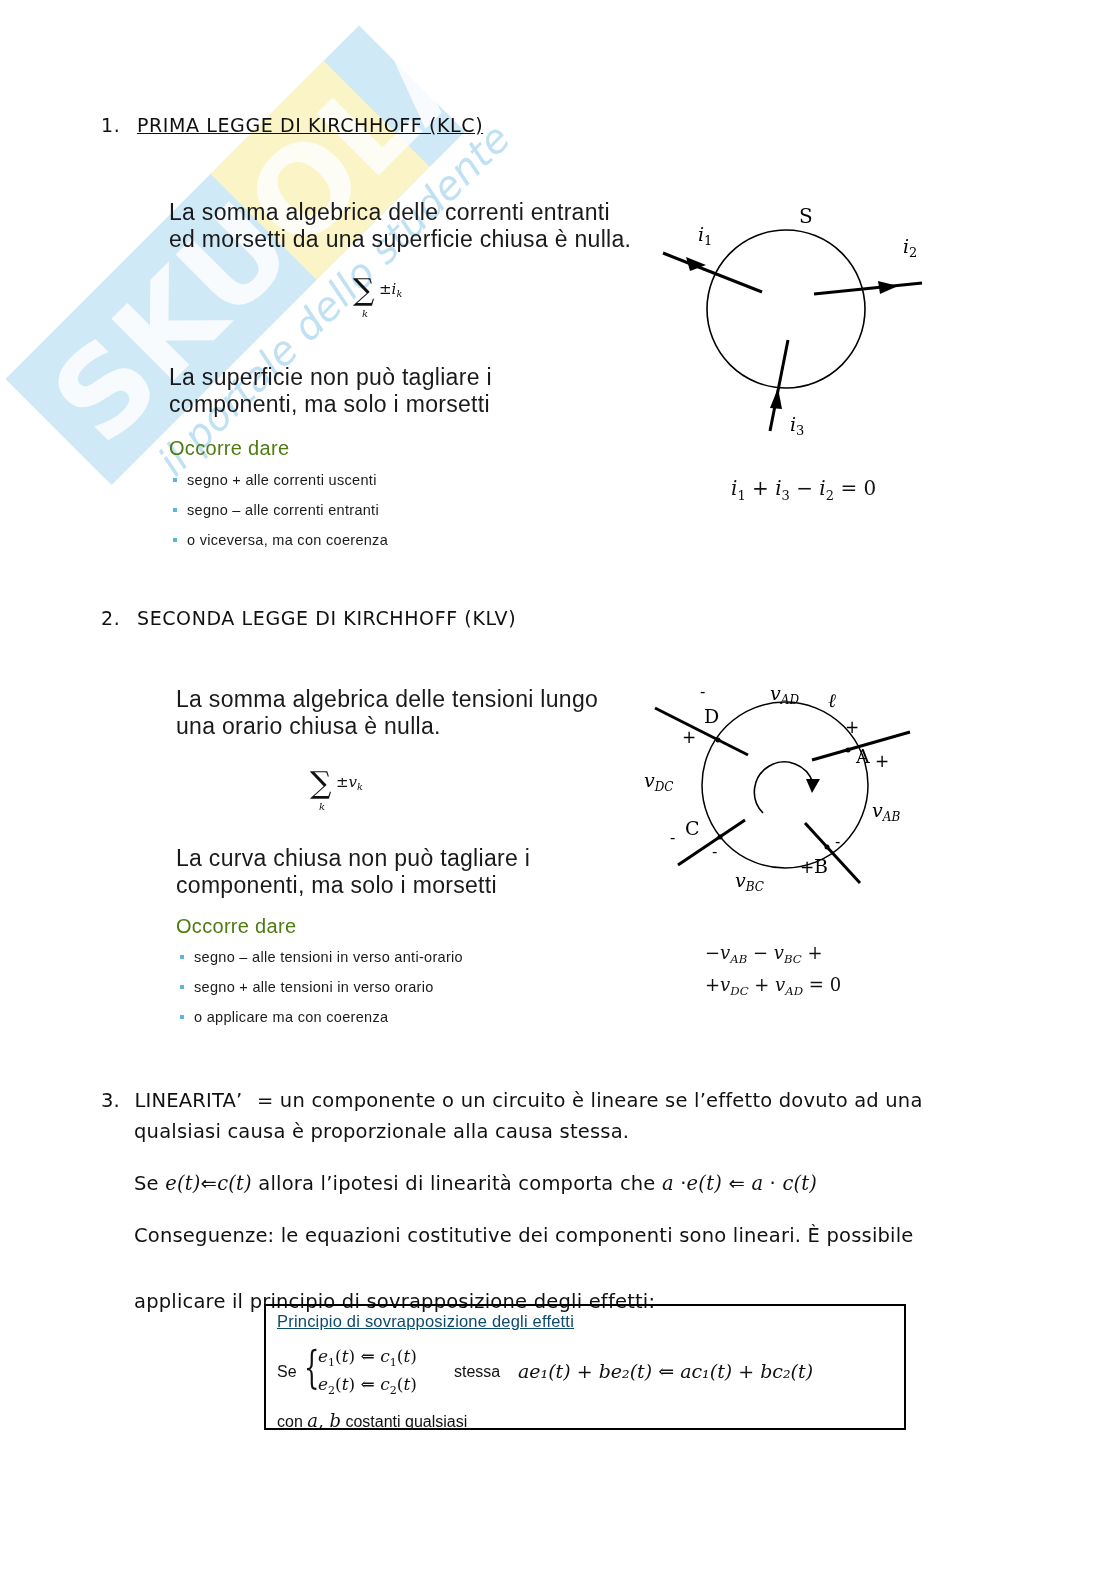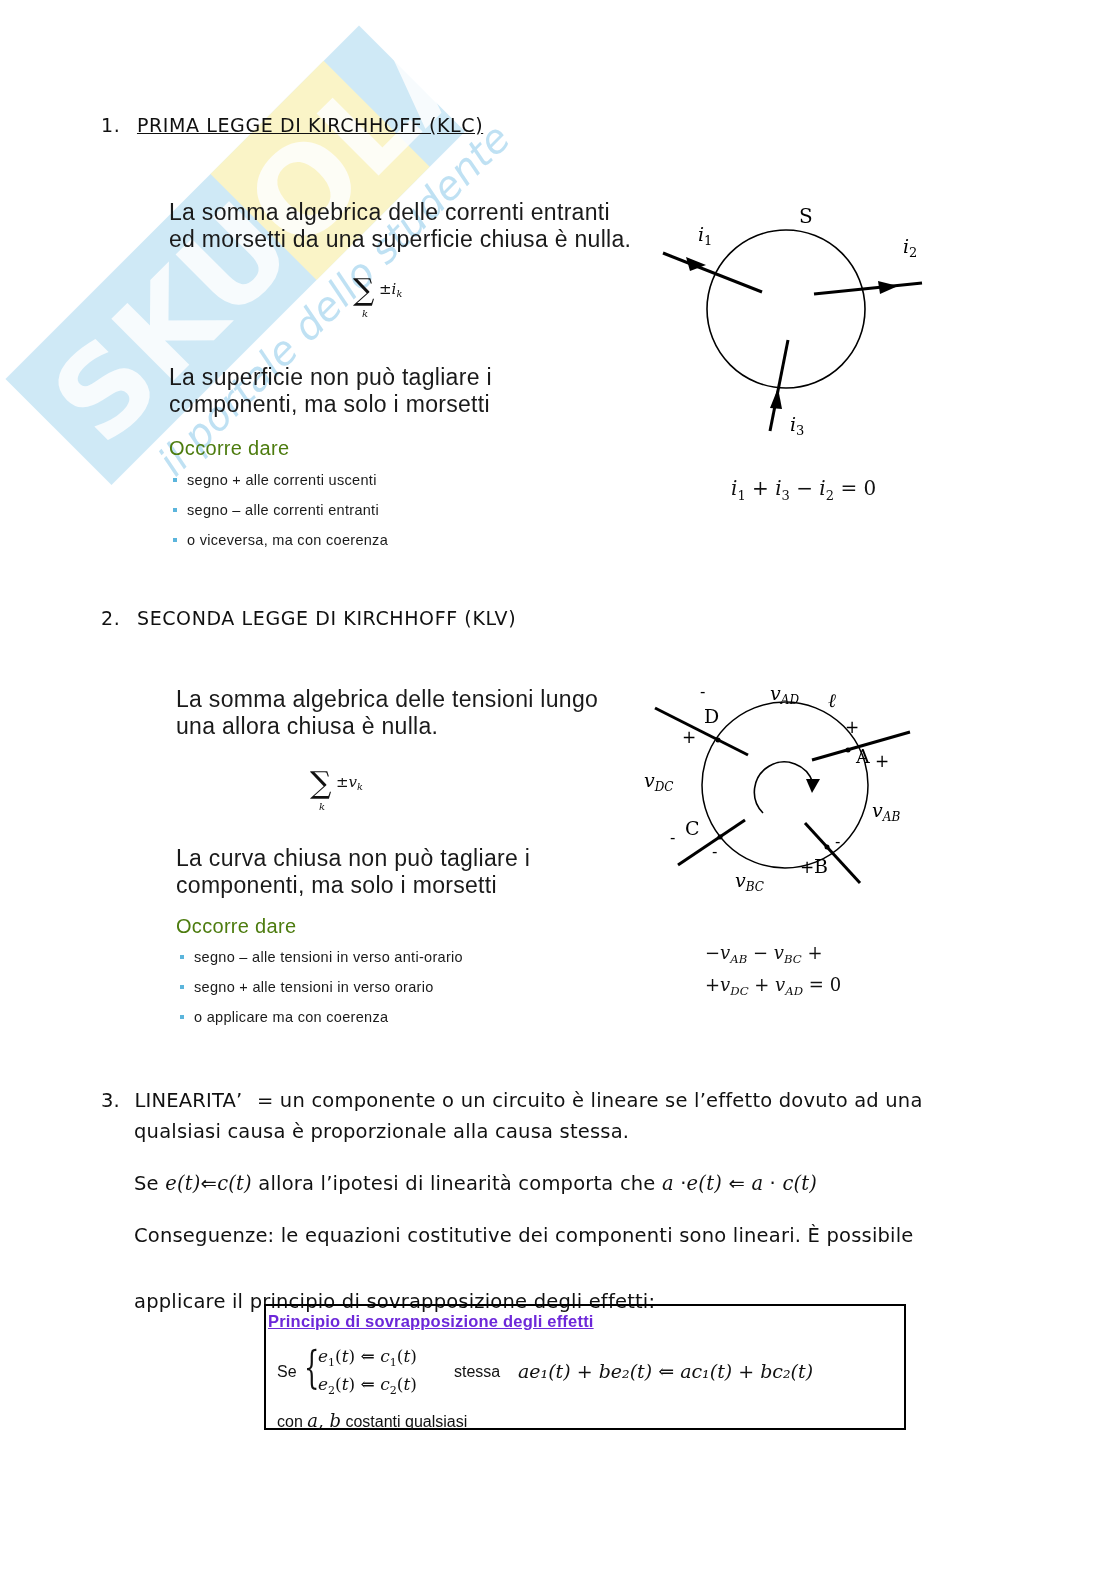--- a/index.html
+++ b/index.html
@@ -19,21 +19,21 @@
   .math-up { font-family: "DejaVu Serif", serif; font-style: normal; }
   sub { font-size: 65%; vertical-align: -0.35em; }
   .sum { position: absolute; font-family: "DejaVu Serif", serif; color: #111; }
   .sum .sigma { font-size: 30px; font-style: normal; }
   .sum .term { font-size: 15px; font-style: italic; position: absolute; left: 26px; top: 8px; white-space: nowrap; }
   .sum .idx { font-size: 10px; font-style: italic; position: absolute; left: 9px; top: 36px; }
 
   .body-text { font-family: "DejaVu Sans", sans-serif; font-size: 19.5px; line-height: 31px; color: #111; letter-spacing: 0.2px; }
 
   .box { position: absolute; left: 264px; top: 1304px; width: 642px; height: 126px; border: 2px solid #000; box-sizing: border-box; font-family: "Liberation Sans", sans-serif; }
-  .box-title { position: absolute; left: 2px; top: 6px; color: #6d28d9; font-weight: bold; font-size: 16.5px; text-decoration: underline; letter-spacing: 0.2px; }
+  .box-title { position: absolute; left: 11px; top: 6px; color: #0c4a6e; font-weight: normal; font-size: 16.5px; text-decoration: underline; letter-spacing: 0.2px; }
   .box-se { position: absolute; left: 11px; top: 57px; font-size: 16px; }
   .brace { position: absolute; left: 38px; top: 40px; font-family: "DejaVu Serif", serif; font-size: 44px; line-height: 44px; transform: scaleX(0.55); transform-origin: left; }
   .case-line { position: absolute; left: 52px; font-family: "DejaVu Serif", serif; font-size: 17px; white-space: nowrap; }
   .box-allora { position: absolute; left: 188px; top: 57px; font-size: 16px; }
   .box-eq { position: absolute; left: 252px; top: 54px; font-family: "DejaVu Serif", serif; font-size: 19px; white-space: nowrap; }
   .box-con { position: absolute; left: 11px; top: 104px; font-size: 16px; white-space: nowrap; }
 </style>
 </head>
 <body>
 
@@ -110,21 +110,21 @@
   <span class="math">i</span><sub class="math-up">1</sub><span class="math-up"> + </span><span class="math">i</span><sub class="math-up">3</sub><span class="math-up"> − </span><span class="math">i</span><sub class="math-up">2</sub><span class="math-up"> = 0</span>
 </div>
 
 <div class="abs heading" style="left:101px; top:607px;">
   <span>2.</span>
   <span style="margin-left:10px;">SECONDA LEGGE DI KIRCHHOFF (KLV)</span>
 </div>
 
 <div class="abs slide-text" style="left:176px; top:686px;">
   <div>La somma algebrica delle tensioni lungo</div>
-  <div>una allora chiusa è nulla.</div>
+  <div>una orario chiusa è nulla.</div>
 </div>
 
 <div class="sum" style="left:310px; top:765px;">
   <span class="sigma">∑</span>
   <span class="term"><span>±v</span><sub>k</sub></span>
   <span class="idx">k</span>
 </div>
 
 <div class="abs slide-text" style="left:176px; top:845px;">
   <div>La curva chiusa non può tagliare i</div>

